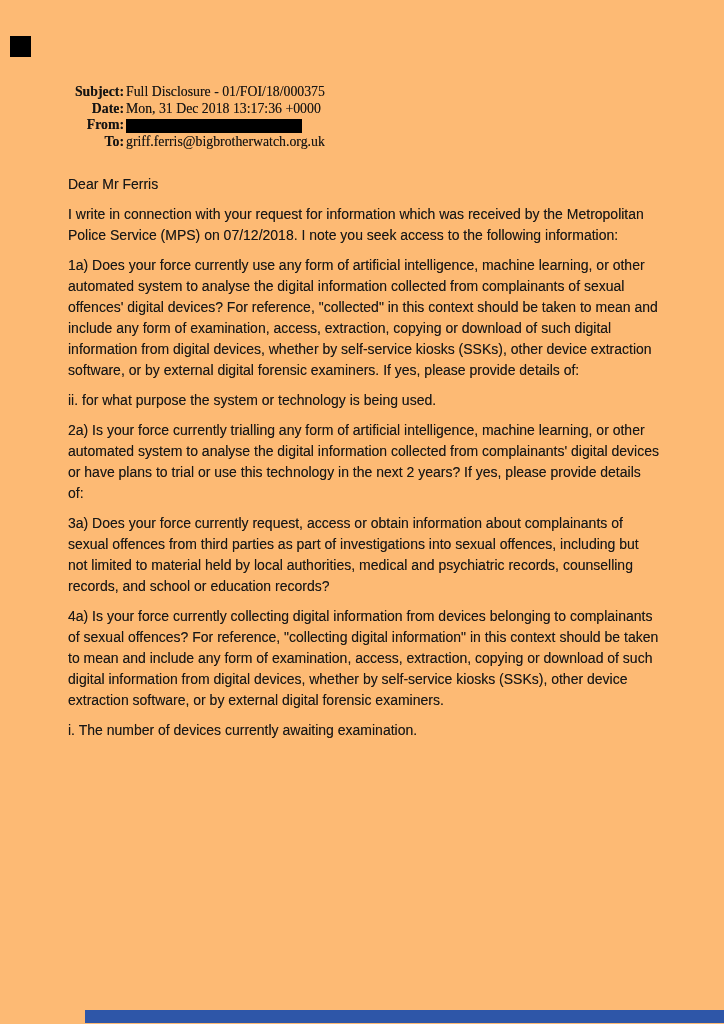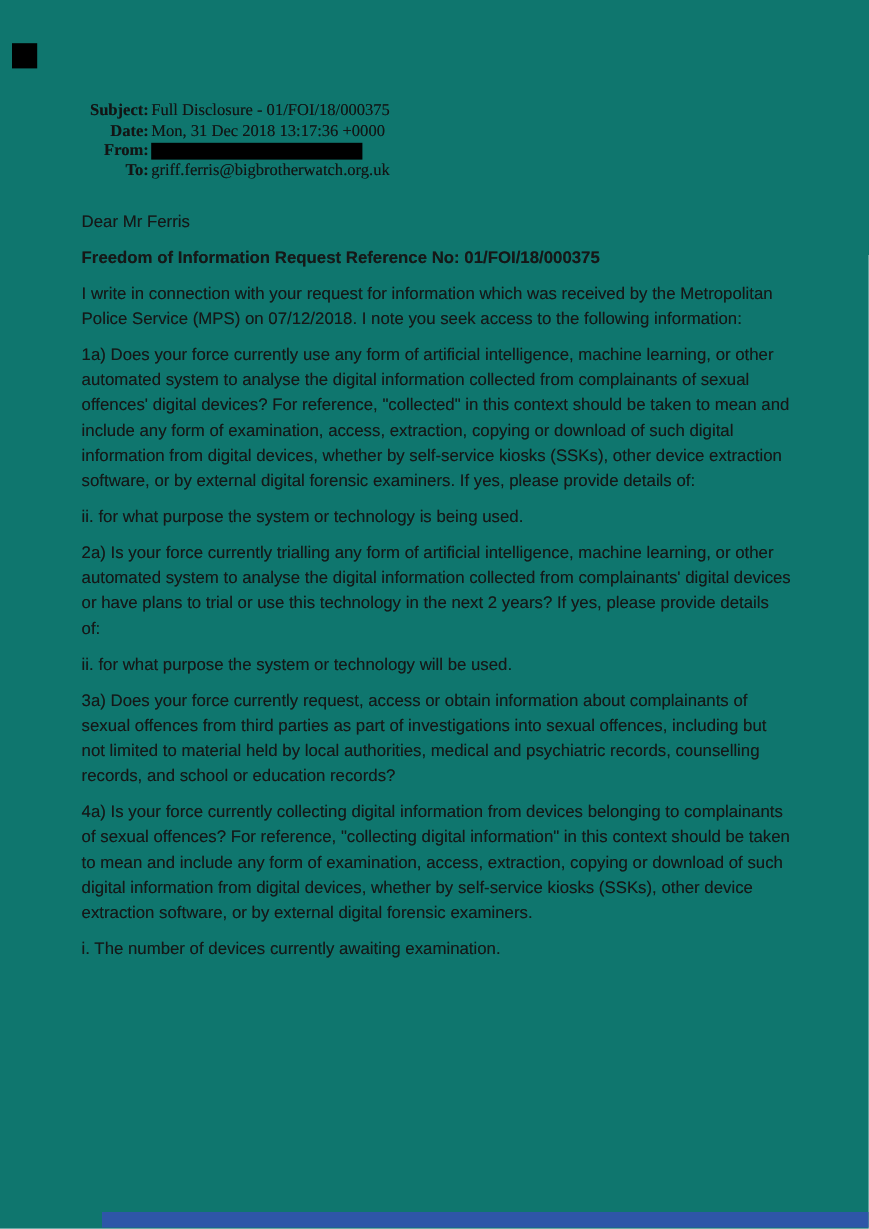--- a/index.html
+++ b/index.html
@@ -4,21 +4,21 @@
 <style>
   html, body {
     margin: 0;
     padding: 0;
     background: #ffffff;
   }
   .page {
     position: relative;
     width: 724px;
     height: 1024px;
-    background: #0f766e;
+    background: #fdba74;
     overflow: hidden;
     color: #181818;
   }
   
   .scan-mark {
     position: absolute;
     left: 10px;
     top: 36px;
     width: 21px;
     height: 21px;
@@ -103,26 +103,24 @@
       <span class="hvalue"><span class="redaction"></span></span>
     </div>
     <div class="hrow">
       <span class="hlabel">To:</span>
       <span class="hvalue">griff.ferris@bigbrotherwatch.org.uk</span>
     </div>
   </div>
 
   <div class="letter">
     <p>Dear Mr Ferris</p>
-    <p class="bold">Freedom of Information Request Reference No: 01/FOI/18/000375</p>
     <p>I write in connection with your request for information which was received by the Metropolitan Police Service (MPS) on 07/12/2018. I note you seek access to the following information:</p>
     <p>1a) Does your force currently use any form of artificial intelligence, machine learning, or other automated system to analyse the digital information collected from complainants of sexual offences' digital devices? For reference, "collected" in this context should be taken to mean and include any form of examination, access, extraction, copying or download of such digital information from digital devices, whether by self-service kiosks (SSKs), other device extraction software, or by external digital forensic examiners. If yes, please provide details of:</p>
     <p>ii. for what purpose the system or technology is being used.</p>
     <p>2a) Is your force currently trialling any form of artificial intelligence, machine learning, or other automated system to analyse the digital information collected from complainants' digital devices or have plans to trial or use this technology in the next 2 years? If yes, please provide details of:</p>
-    <p>ii. for what purpose the system or technology will be used.</p>
     <p>3a) Does your force currently request, access or obtain information about complainants of sexual offences from third parties as part of investigations into sexual offences, including but not limited to material held by local authorities, medical and psychiatric records, counselling records, and school or education records?</p>
     <p>4a) Is your force currently collecting digital information from devices belonging to complainants of sexual offences? For reference, "collecting digital information" in this context should be taken to mean and include any form of examination, access, extraction, copying or download of such digital information from digital devices, whether by self-service kiosks (SSKs), other device extraction software, or by external digital forensic examiners.</p>
     <p>i. The number of devices currently awaiting examination.</p>
   </div>
 
   <div class="footer-bar"></div>
 
 </div>
 
 </body></html>

